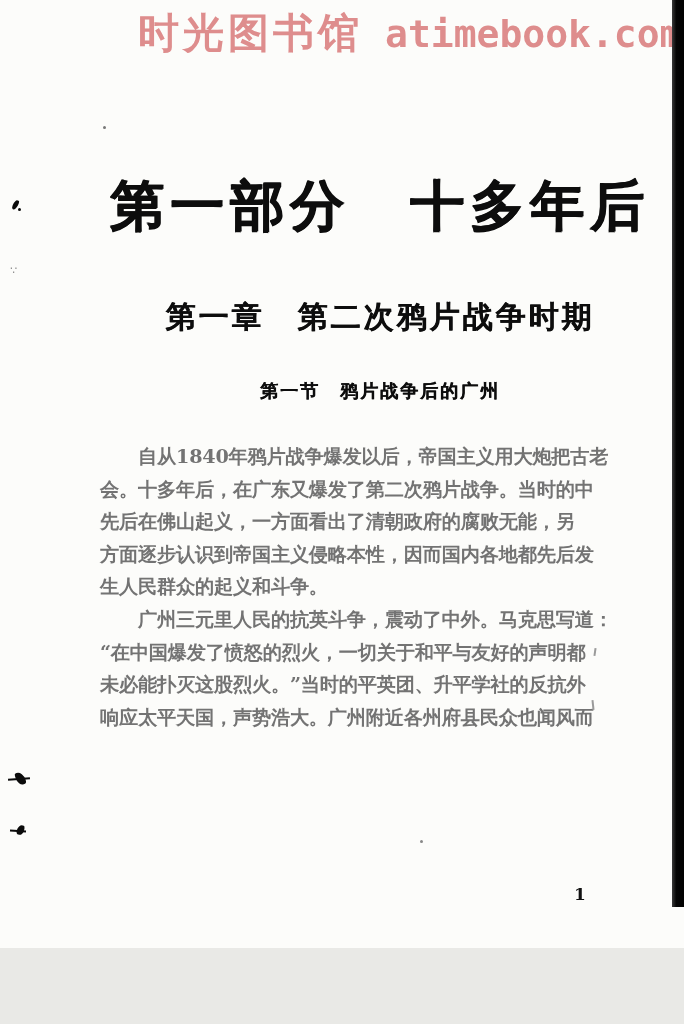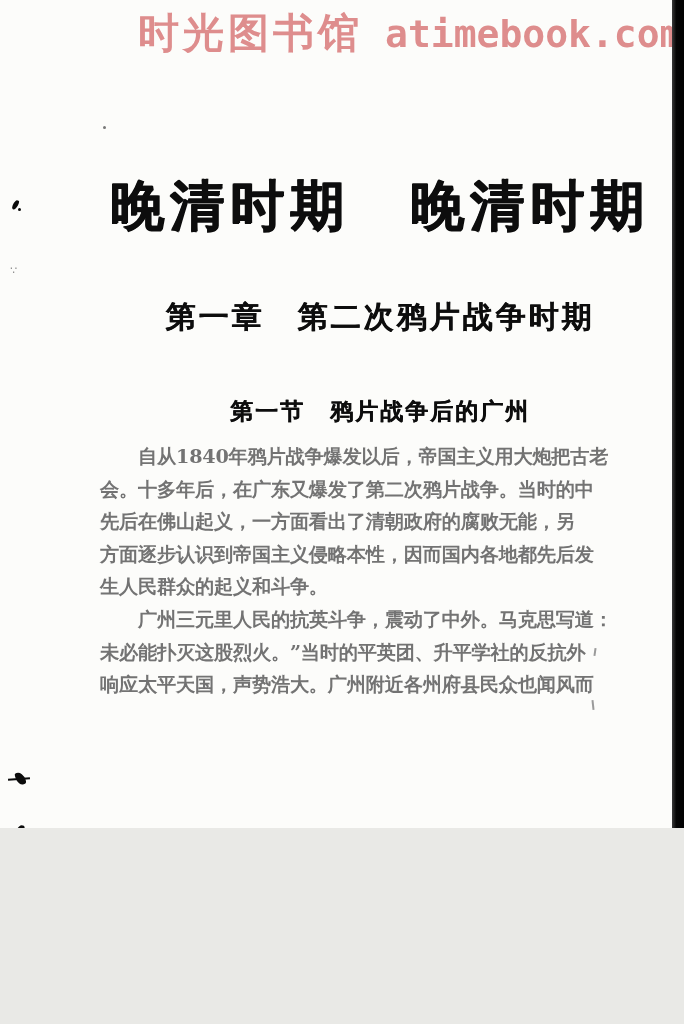--- a/index.html
+++ b/index.html
@@ -1,18 +1,18 @@
 <!DOCTYPE html>
 <html><head>
 <meta charset="utf-8">
 <style>
   html,body { margin:0; padding:0; }
   body { background:#e9e9e6; font-family:"Liberation Serif", serif; }
   #scan-page {
-    position:relative; width:684px; height:828px; margin:0 auto;
+    position:relative; width:684px; height:948px; margin:0 auto;
     background:#fcfcfa; overflow:hidden;
   }
   
   #watermark {
     position:absolute; top:6px; left:138px; width:560px;
     white-space:nowrap; overflow:hidden;
     color:#dc8484; opacity:.92;
   }
   #watermark .wm-cn {
     font-family:"DejaVu Sans", sans-serif; font-weight:bold;
@@ -28,22 +28,22 @@
     top:170px; font-family:"DejaVu Serif", serif; font-weight:900;
     font-size:54px; letter-spacing:6px; white-space:nowrap;
     text-shadow:1px 0 0 #0d0d0d, 0 .5px 0 #0d0d0d;
   }
   #chapter-title {
     top:297px; font-family:"DejaVu Sans", sans-serif; font-weight:bold;
     font-size:30px; letter-spacing:3px; white-space:nowrap;
     text-shadow:.5px 0 0 #0d0d0d;
   }
   #section-title {
-    top:396px; font-family:Liberation Mono, monospace; font-weight:bold;
-    font-size:23px; letter-spacing:2px; white-space:nowrap;
+    top:379px; font-family:Liberation Mono, monospace; font-weight:bold;
+    font-size:18px; letter-spacing:2px; white-space:nowrap;
     text-shadow:.4px 0 0 #0d0d0d;
   }
   
   #body-lines { position:absolute; top:441px; left:100px; width:505px; color:#737373; }
   .body-line {
     font-family:"DejaVu Serif", serif; font-weight:bold;
     font-size:19.2px; line-height:32.6px; height:32.6px;
     white-space:nowrap; letter-spacing:-0.2px;
   }
   .body-line.indent { padding-left:38px; }
@@ -76,33 +76,34 @@
 </style>
 </head>
 <body>
 
 <div id="scan-page">
 
   <div id="watermark" style="color: rgb(220, 132, 132);">
     <span class="wm-cn">时光图书馆</span><span class="wm-en">atimebook.com</span>
   </div>
 
-  <div id="part-title" class="center-band">晚清时期　晚清时期</div>
+  <div id="part-title" class="center-band">第一部分　十多年后</div>
 
   <div id="chapter-title" class="center-band">第一章　第二次鸦片战争时期</div>
 
   <div id="section-title" class="center-band">第一节　鸦片战争后的广州</div>
 
   <div id="body-lines">
       <div class="body-line indent">自从1840年鸦片战争爆发以后，帝国主义用大炮把古老</div>
       <div class="body-line">会。十多年后，在广东又爆发了第二次鸦片战争。当时的中</div>
       <div class="body-line">先后在佛山起义，一方面看出了清朝政府的腐败无能，另</div>
       <div class="body-line">方面逐步认识到帝国主义侵略本性，因而国内各地都先后发</div>
       <div class="body-line">生人民群众的起义和斗争。</div>
       <div class="body-line indent">广州三元里人民的抗英斗争，震动了中外。马克思写道：</div>
+      <div class="body-line">“在中国爆发了愤怒的烈火，一切关于和平与友好的声明都</div>
       <div class="body-line">未必能扑灭这股烈火。”当时的平英团、升平学社的反抗外</div>
       <div class="body-line">响应太平天国，声势浩大。广州附近各州府县民众也闻风而</div>
     </div>
 
   <div id="page-number">1</div>
 
   <div id="right-strip"></div>
 
   <svg id="bottom-tear" viewBox="0 0 684 40" preserveAspectRatio="none">
     <path d="M2 20 L60 18 L150 19 L240 17 L330 19 L430 18 L465 19 L472 8 L480 20 L500 17 L560 19" fill="none" stroke="#0c0c0c" stroke-width="2.6" stroke-linejoin="round"></path>

